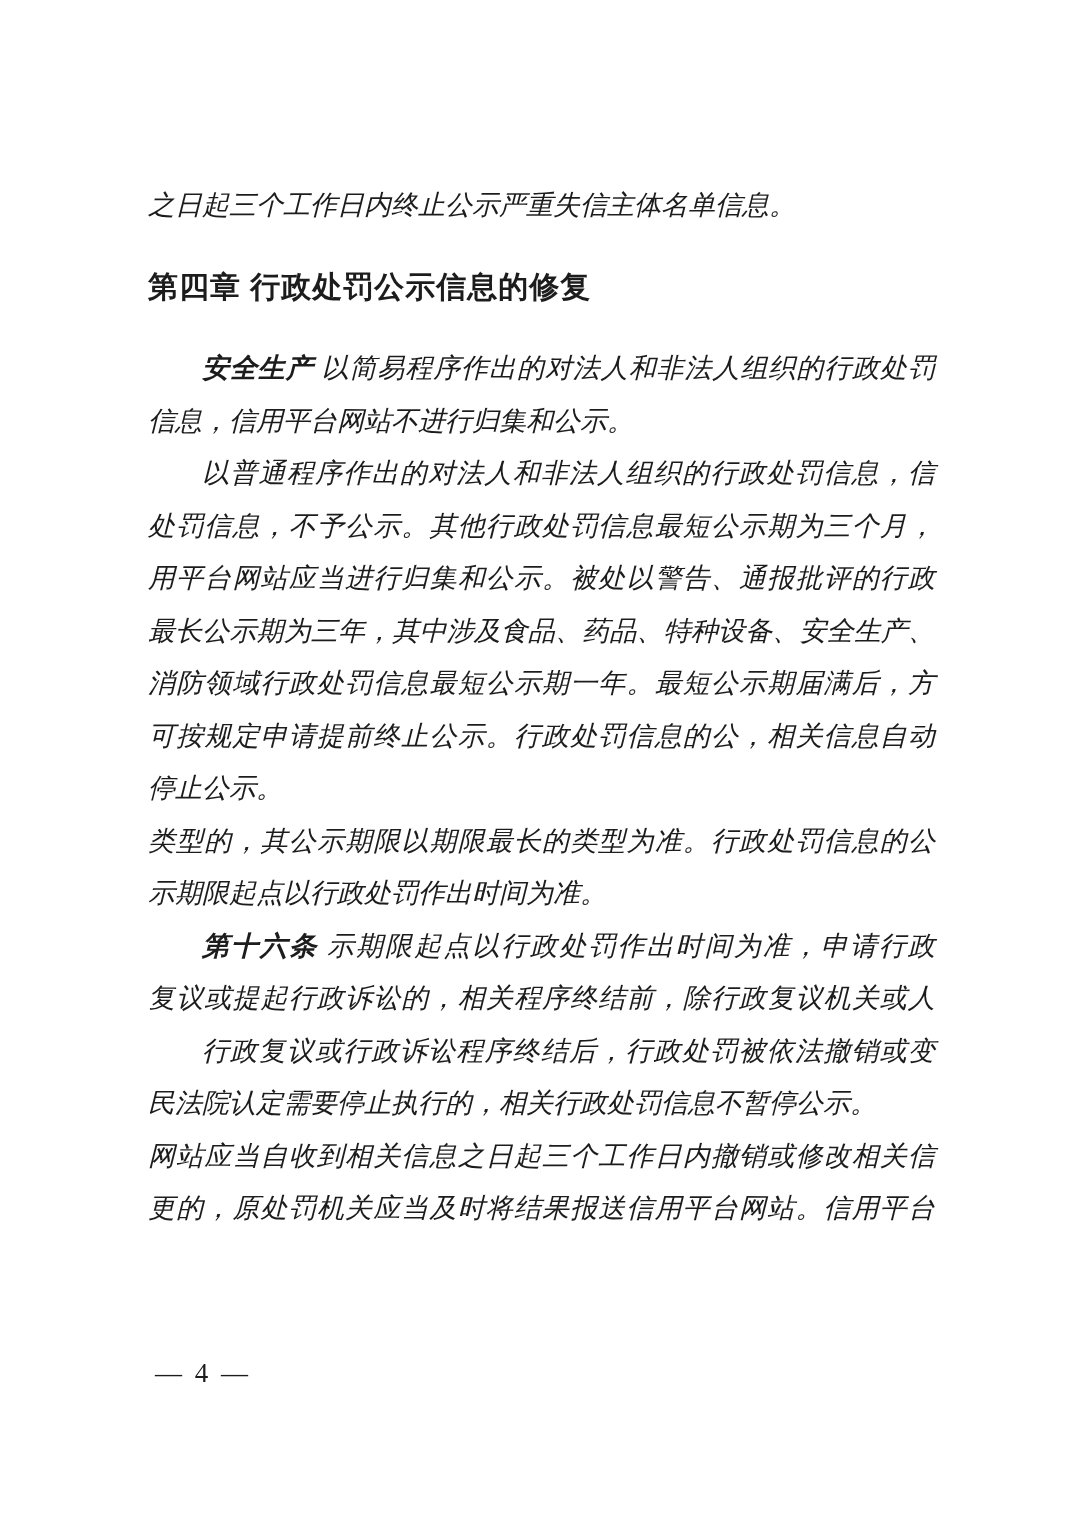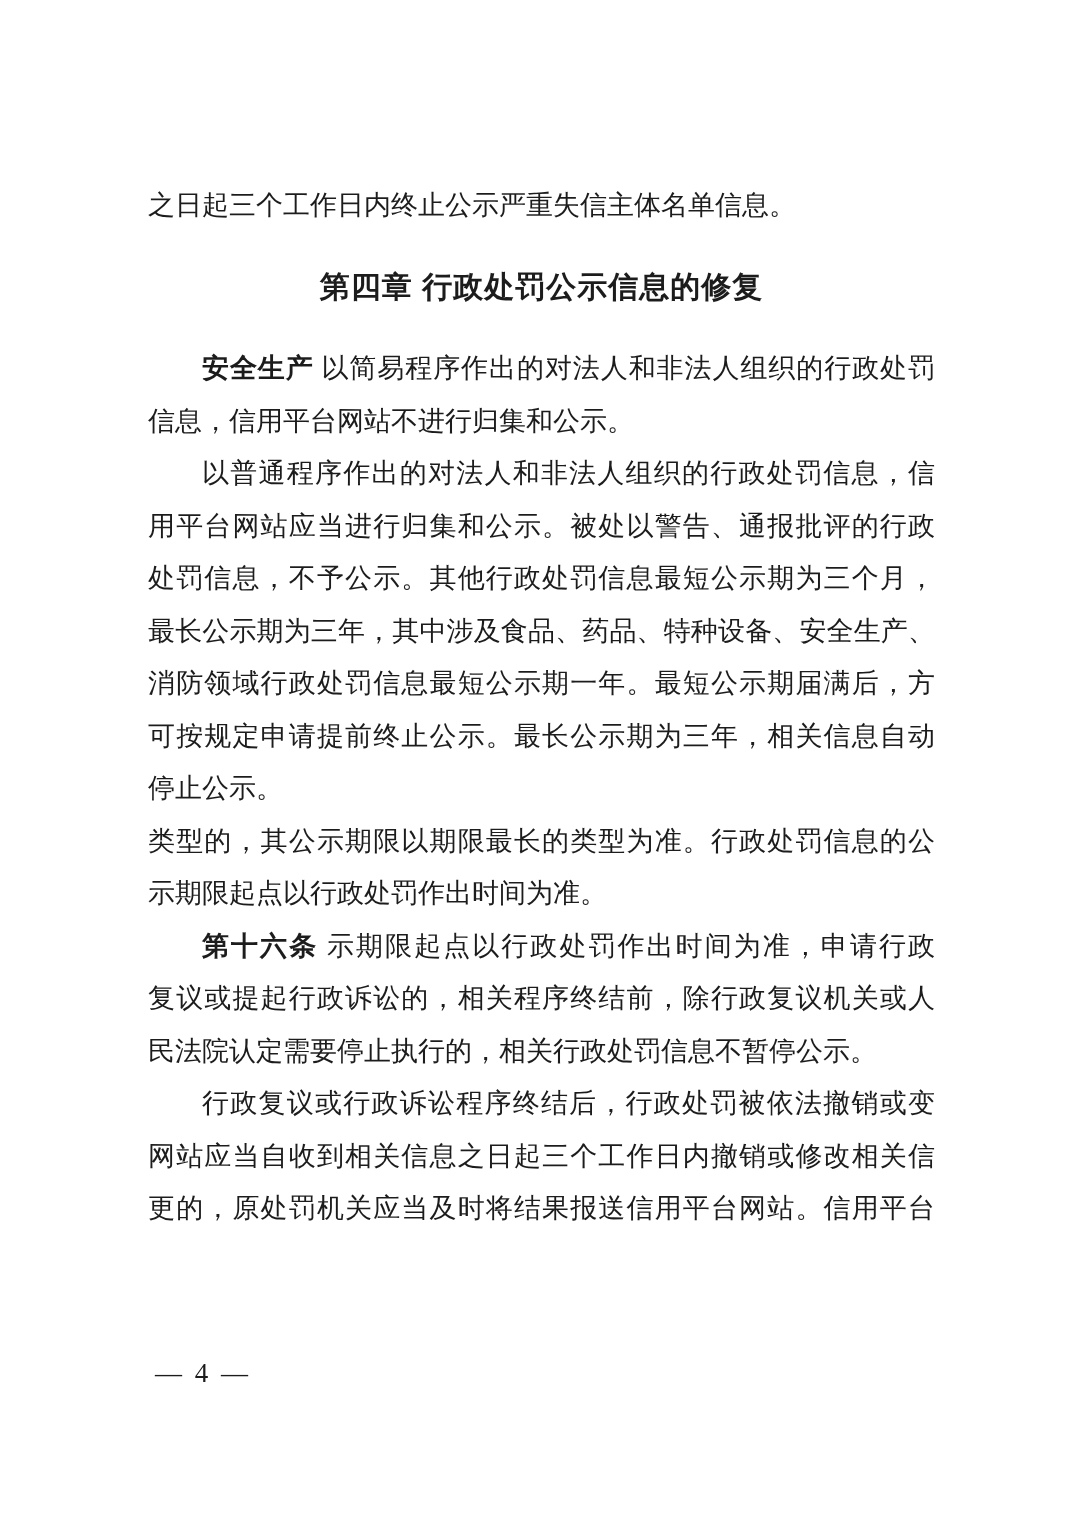--- a/index.html
+++ b/index.html
@@ -19,37 +19,37 @@
     top: 179px;
     width: 787px;
   }
   .line {
     height: 52.5px;
     line-height: 52.5px;
     font-size: 27px;
     letter-spacing: 0px;
     white-space: pre-wrap;
     text-align: left;
+    font-style: italic;
   }
   .jfy {
     text-align: justify;
     text-align-last: justify;
     text-justify: inter-ideograph;
   }
   .indent { padding-left: 54px; }
   .bold-lead {
     font-family: "Liberation Sans", "DejaVu Sans", sans-serif;
     font-weight: 700;
   }
   .heading {
     height: 52.5px;
     line-height: 52.5px;
     margin-top: 29.5px;
     margin-bottom: 28.5px;
-    text-align: center;
     font-size: 30px;
     font-weight: 700;
     letter-spacing: 1px;
     font-family: "Liberation Sans", "DejaVu Sans", sans-serif;
   }
   .page-num {
     position: absolute;
     left: 155px;
     top: 1347px;
     height: 52.5px;
@@ -67,45 +67,45 @@
     <div class="line">之日起三个工作日内终止公示严重失信主体名单信息。</div>
 
     <div class="heading">第四章 行政处罚公示信息的修复</div>
 
     <div class="line indent jfy"><span class="bold-lead">安全生产</span><span> 以简易程序作出的对法人和非法人组织的行政处罚</span></div>
 
     <div class="line">信息，信用平台网站不进行归集和公示。</div>
 
     <div class="line indent jfy">以普通程序作出的对法人和非法人组织的行政处罚信息，信</div>
 
+    <div class="line jfy">处罚信息，不予公示。其他行政处罚信息最短公示期为三个月，</div>
+
     <div class="line jfy">用平台网站应当进行归集和公示。被处以警告、通报批评的行政</div>
-
-    <div class="line jfy">处罚信息，不予公示。其他行政处罚信息最短公示期为三个月，</div>
 
     <div class="line jfy">最长公示期为三年，其中涉及食品、药品、特种设备、安全生产、</div>
 
     <div class="line jfy">消防领域行政处罚信息最短公示期一年。最短公示期届满后，方</div>
 
-    <div class="line jfy">可按规定申请提前终止公示。最长公示期为三年，相关信息自动</div>
+    <div class="line jfy">可按规定申请提前终止公示。行政处罚信息的公，相关信息自动</div>
 
     <div class="line">停止公示。</div>
 
 
     <div class="line jfy">类型的，其公示期限以期限最长的类型为准。行政处罚信息的公</div>
 
     <div class="line">示期限起点以行政处罚作出时间为准。</div>
 
 
     <div class="line indent jfy"><span class="bold-lead">第十六条</span><span> 示期限起点以行政处罚作出时间为准，申请行政</span></div>
 
     <div class="line jfy">复议或提起行政诉讼的，相关程序终结前，除行政复议机关或人</div>
 
+    <div class="line indent jfy">行政复议或行政诉讼程序终结后，行政处罚被依法撤销或变</div>
+
     <div class="line">民法院认定需要停止执行的，相关行政处罚信息不暂停公示。</div>
-
-    <div class="line indent jfy">行政复议或行政诉讼程序终结后，行政处罚被依法撤销或变</div>
 
     <div class="line jfy">网站应当自收到相关信息之日起三个工作日内撤销或修改相关信</div>
 
     <div class="line jfy">更的，原处罚机关应当及时将结果报送信用平台网站。信用平台</div>
 
   </div>
 
   <div class="page-num">— 4 —</div>
 </div>
 

